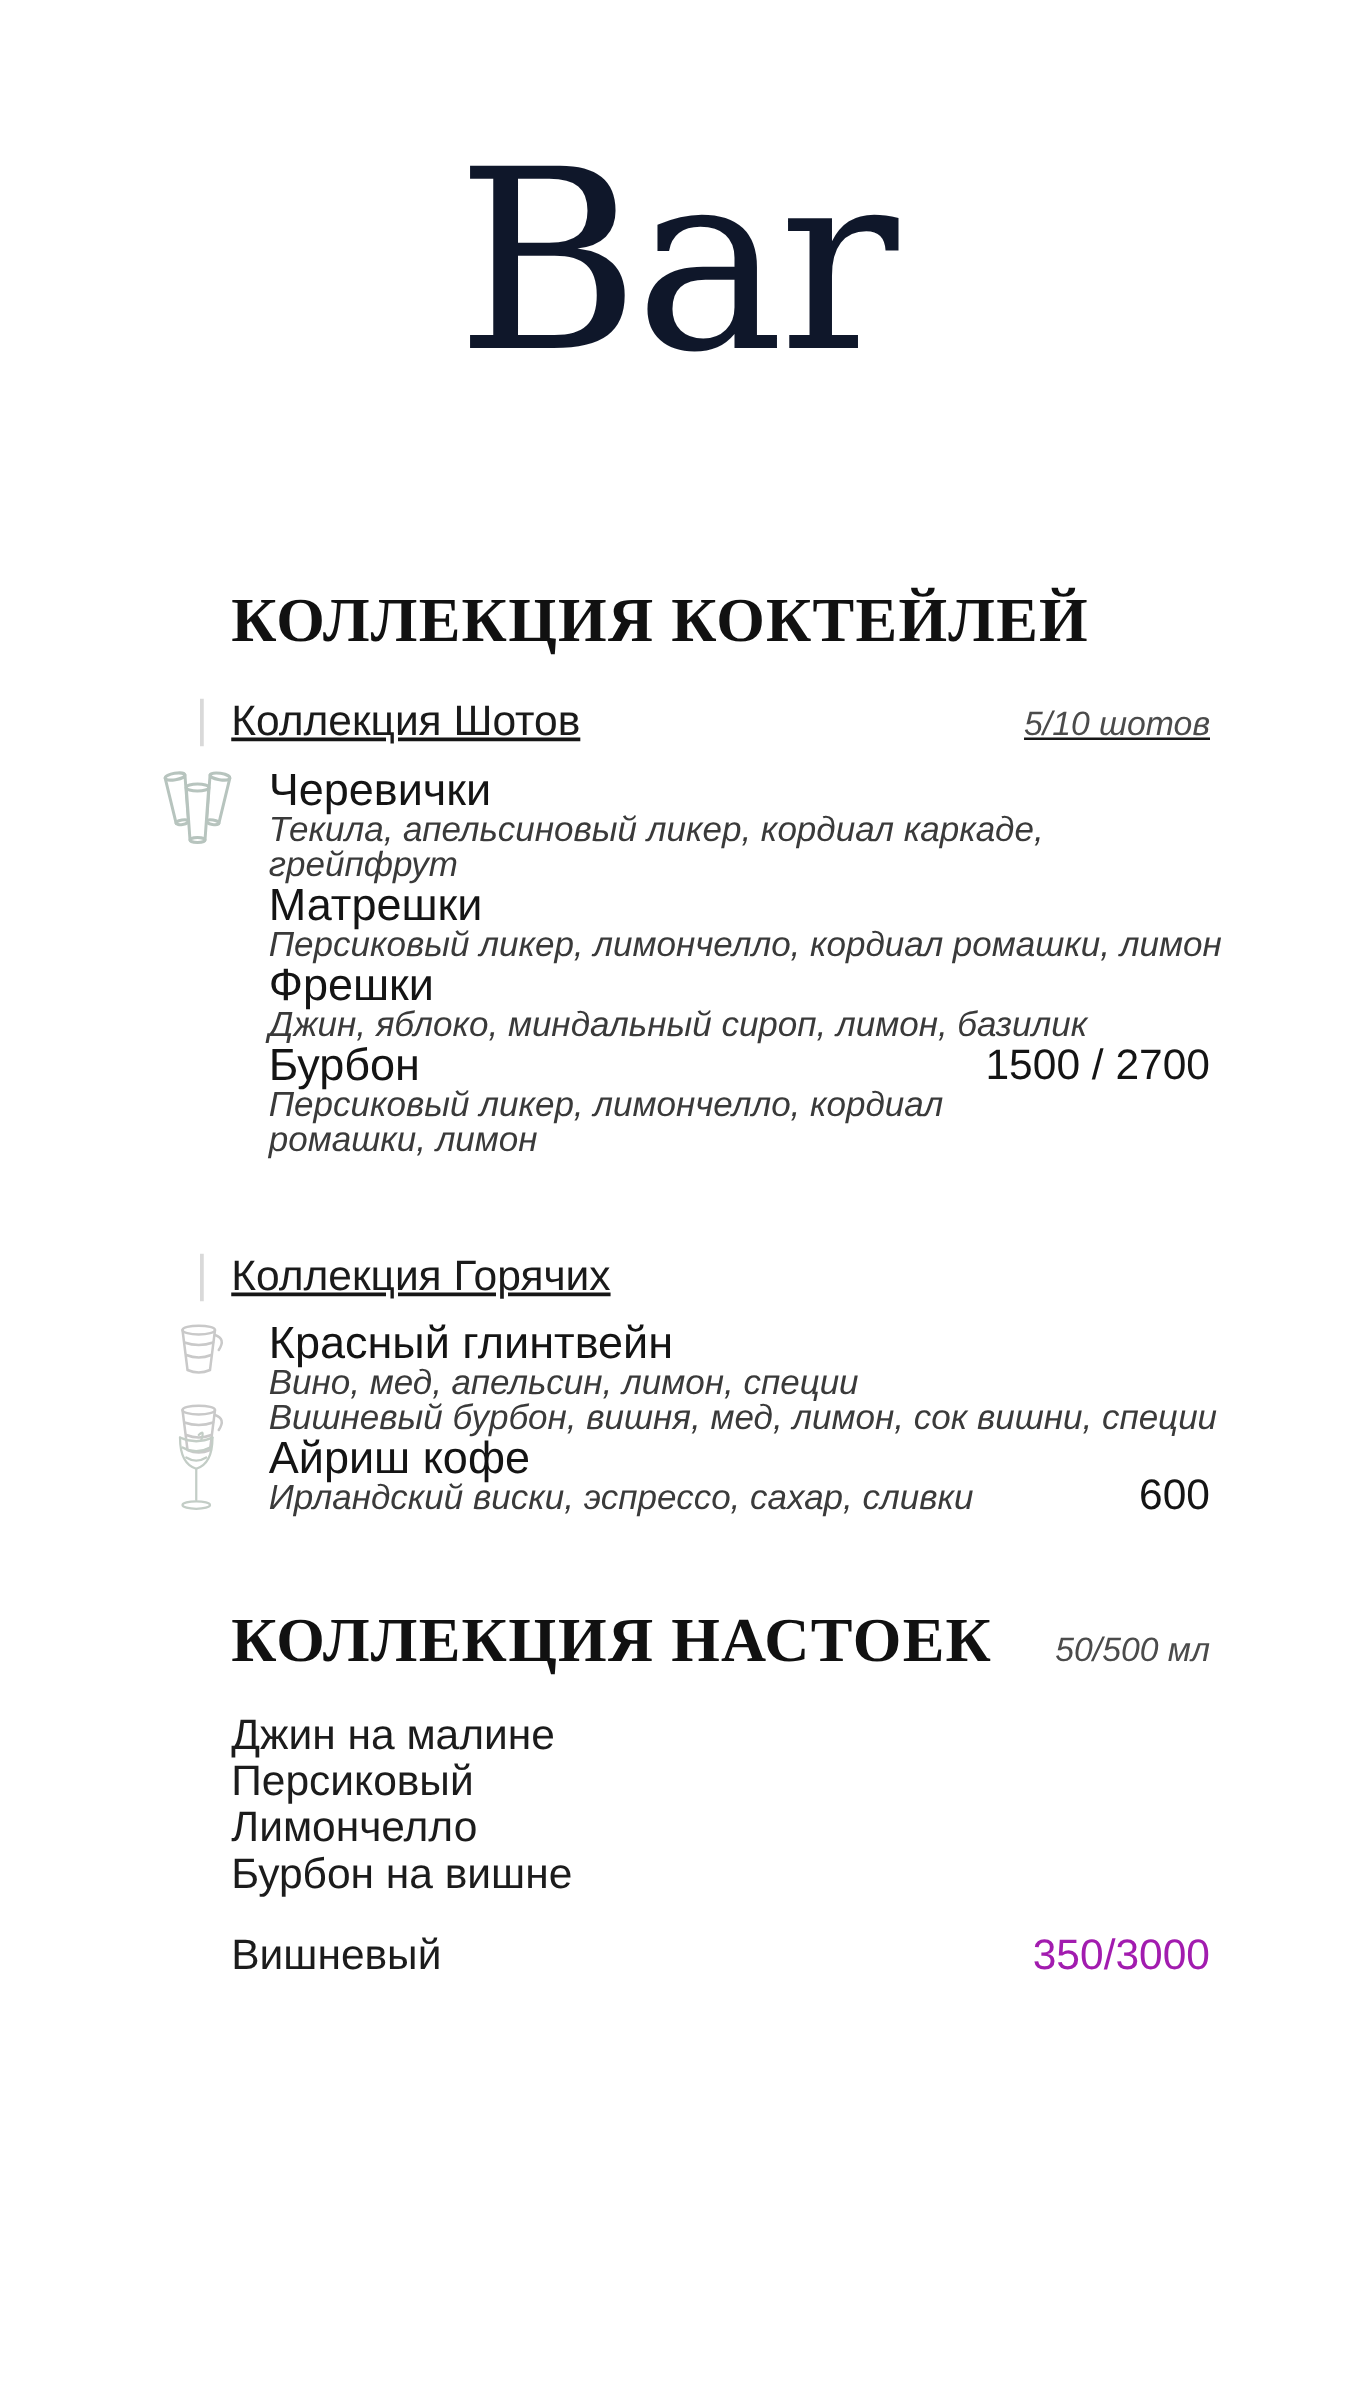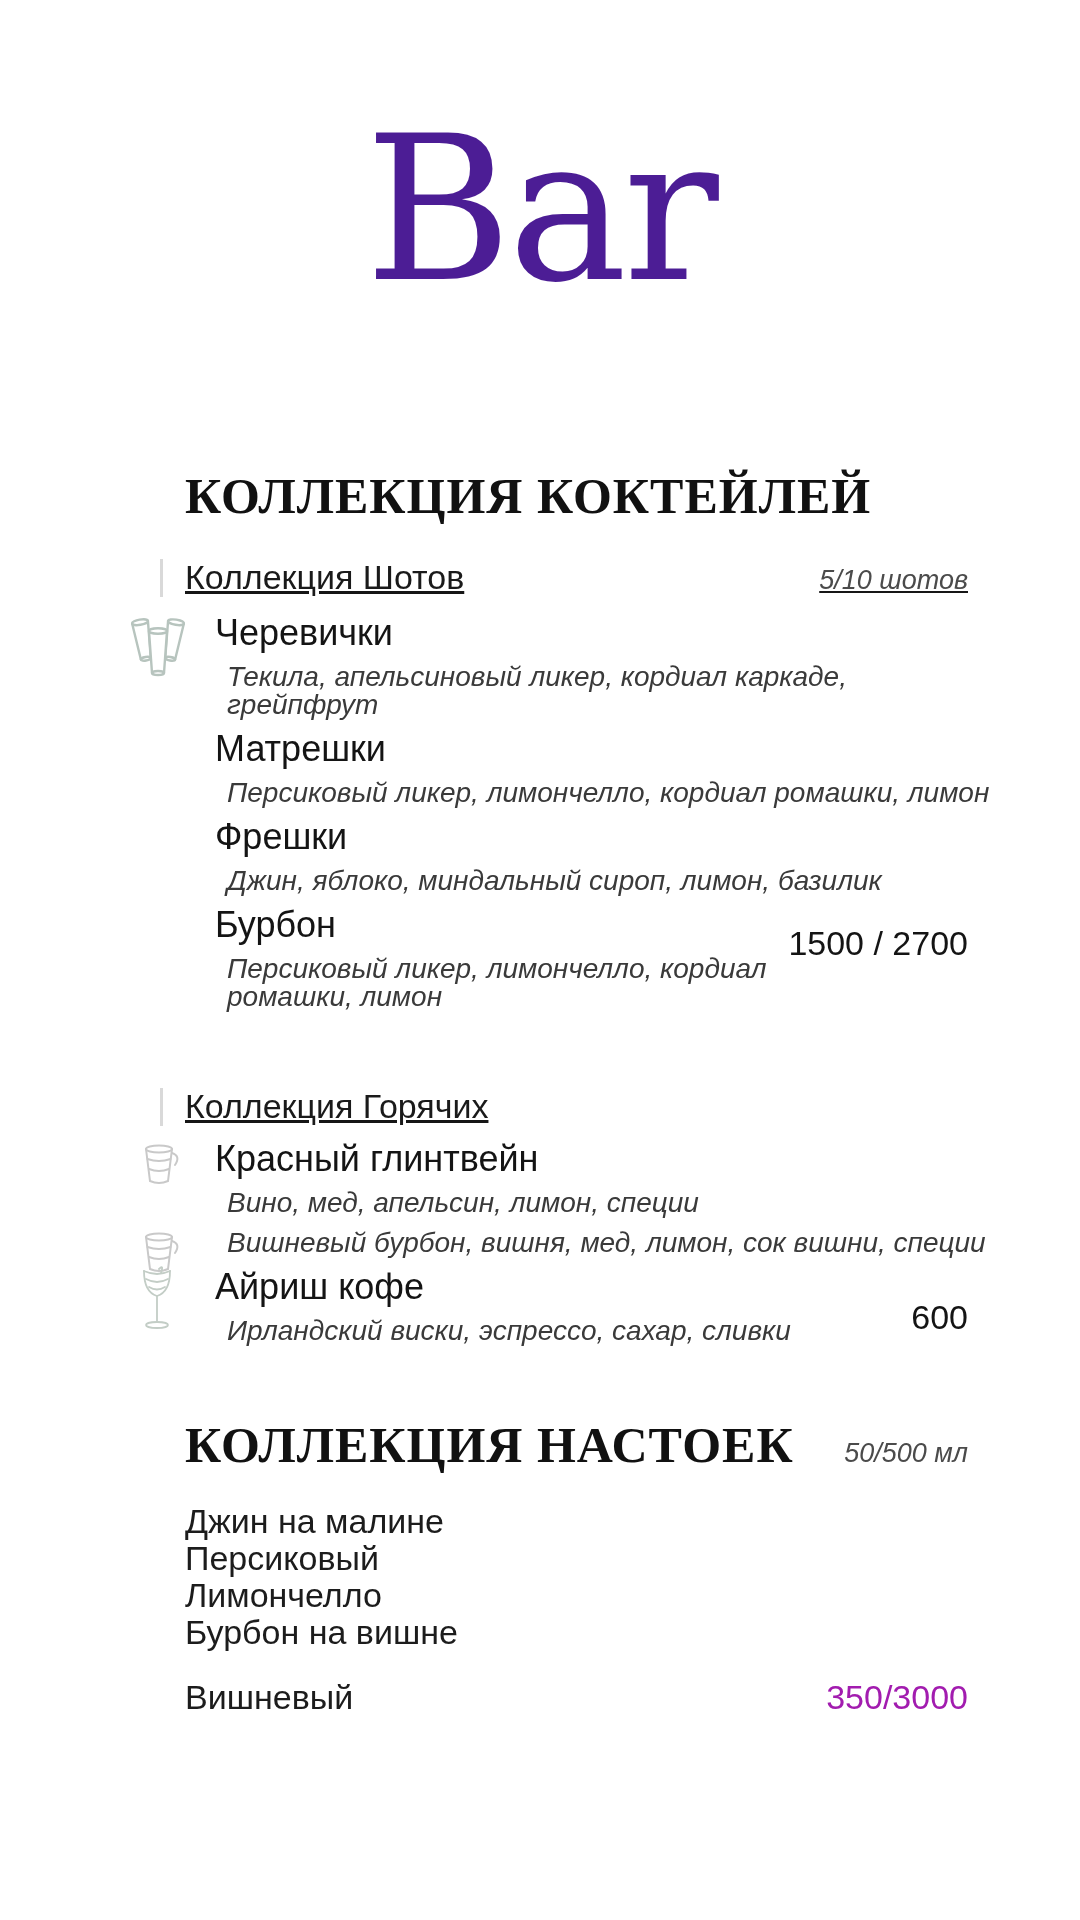--- a/index.html
+++ b/index.html
@@ -14,21 +14,21 @@
   
   .bar-title{
     margin:0;
     padding-top:112px;
     font-family:"DejaVu Serif",serif;
     font-weight:normal;
     font-size:200px;
     line-height:0.98;
     text-align:center;
     letter-spacing:-4px;
-    color:#4c1d95;
+    color:#0f172a;
   }
   
   .content{padding:0 112px 0 185px;}
   
   .heading-row{
     display:flex;align-items:baseline;justify-content:space-between;
   }
   .heading-first{margin-top:158px;}
   .heading-second{margin-top:70px;}
   .display-heading{
@@ -58,28 +58,28 @@
   .unit-note{
     font-style:italic;
     font-size:27px;line-height:42px;color:#4b4b4b;
   }
   
   .items{margin-top:14px;padding-left:30px;}
   .item{position:relative;margin:0;}
   .item-name{
     font-size:36px;line-height:36px;color:#141414;
   }
-  .item-desc{margin:12px;}
+  .item-desc{margin:0;}
   .desc-line{
     display:block;white-space:nowrap;
     font-style:italic;
     font-size:28px;line-height:28px;color:#3a3a3a;
   }
   .item-price{
-    position:absolute;right:0;top:18px;
+    position:absolute;right:0;top:0;
     font-size:34px;line-height:36px;color:#141414;
   }
   .item-price.price-low{top:30px;}
   .item-icon{position:absolute;}
   .icon-shots{left:-90px;top:-8px;}
   .icon-mug{left:-76px;top:-2px;}
   .icon-irish{left:-78px;top:-4px;}
   
   .tincture-list{margin-top:28px;}
   .list-row{

